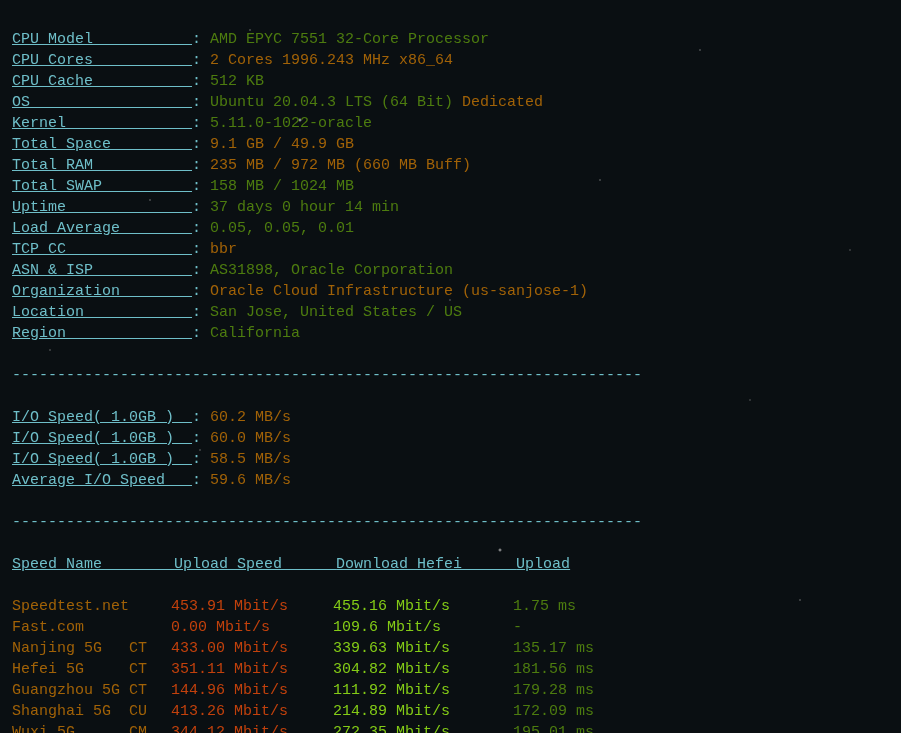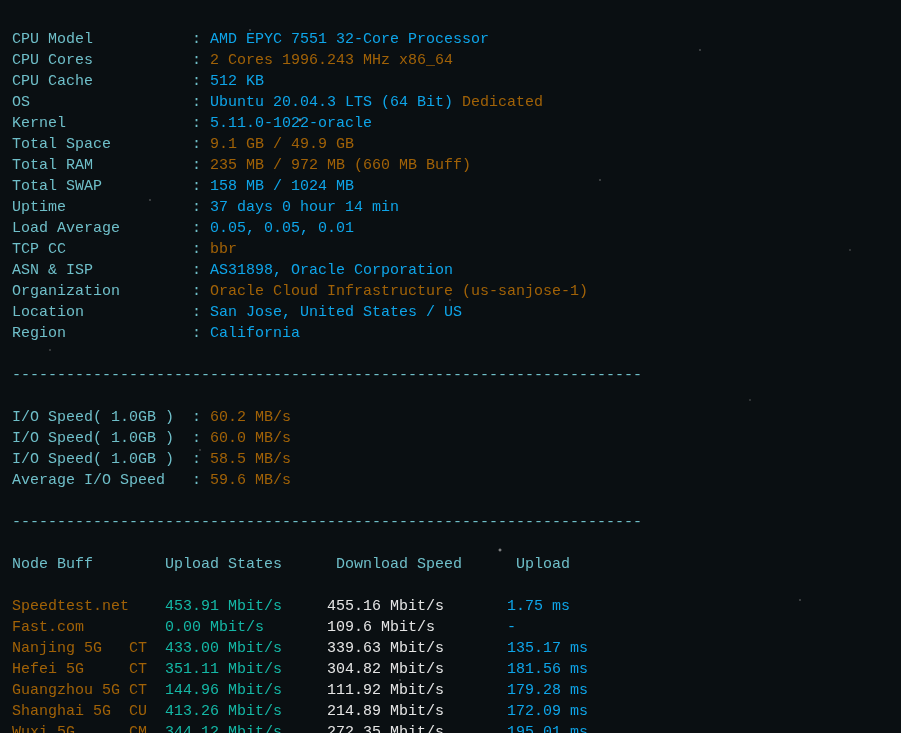--- a/index.html
+++ b/index.html
@@ -26,33 +26,33 @@
     font-family: "Courier New", monospace;
     font-size: 15px;
     line-height: 21px;
     color: #6fbfc9;
     overflow: hidden;
   }
   .term {
     padding: 8px 12px;
     white-space: pre;
   }
-  .label { color: #6fbfc9; }
+  .label { color: #6fbfc9; text-decoration: underline; }
   .sep   { color: #6fbfc9; }
-  .val   { color: #0ea5e9; }
+  .val   { color: #4d7c0f; }
   .yellow{ color: #a16207; }
-  .green { color: #14b8a6; }
-  .red   { color: #e5e5e5; }
+  .green { color: #c2410c; margin-left: 6px; }
+  .red   { color: #84cc16; }
   .row { display: block; }
   .hr { color: #6fbfc9; }
 </style>
 </head>
 <body>
 
 <div class="term">
 <div id="sys-block"><div class="row"><span class="label">CPU Model           </span><span class="sep">: </span><span class="val">AMD EPYC 7551 32-Core Processor</span></div><div class="row"><span class="label">CPU Cores           </span><span class="sep">: </span><span class="yellow">2 Cores 1996.243 MHz x86_64</span></div><div class="row"><span class="label">CPU Cache           </span><span class="sep">: </span><span class="val">512 KB</span></div><div class="row"><span class="label">OS                  </span><span class="sep">: </span><span class="val">Ubuntu 20.04.3 LTS (64 Bit)</span><span class="yellow"> Dedicated</span></div><div class="row"><span class="label">Kernel              </span><span class="sep">: </span><span class="val">5.11.0-1022-oracle</span></div><div class="row"><span class="label">Total Space         </span><span class="sep">: </span><span class="yellow">9.1 GB / 49.9 GB</span></div><div class="row"><span class="label">Total RAM           </span><span class="sep">: </span><span class="yellow">235 MB / 972 MB (660 MB Buff)</span></div><div class="row"><span class="label">Total SWAP          </span><span class="sep">: </span><span class="val">158 MB / 1024 MB</span></div><div class="row"><span class="label">Uptime              </span><span class="sep">: </span><span class="val">37 days 0 hour 14 min</span></div><div class="row"><span class="label">Load Average        </span><span class="sep">: </span><span class="val">0.05, 0.05, 0.01</span></div><div class="row"><span class="label">TCP CC              </span><span class="sep">: </span><span class="yellow">bbr</span></div><div class="row"><span class="label">ASN &amp; ISP           </span><span class="sep">: </span><span class="val">AS31898, Oracle Corporation</span></div><div class="row"><span class="label">Organization        </span><span class="sep">: </span><span class="yellow">Oracle Cloud Infrastructure (us-sanjose-1)</span></div><div class="row"><span class="label">Location            </span><span class="sep">: </span><span class="val">San Jose, United States / US</span></div><div class="row"><span class="label">Region              </span><span class="sep">: </span><span class="val">California</span></div></div>
 <div class="hr">----------------------------------------------------------------------</div>
 <div id="io-block"><div class="row"><span class="label">I/O Speed( 1.0GB )  </span><span class="sep">: </span><span class="yellow">60.2 MB/s</span></div><div class="row"><span class="label">I/O Speed( 1.0GB )  </span><span class="sep">: </span><span class="yellow">60.0 MB/s</span></div><div class="row"><span class="label">I/O Speed( 1.0GB )  </span><span class="sep">: </span><span class="yellow">58.5 MB/s</span></div><div class="row"><span class="label">Average I/O Speed   </span><span class="sep">: </span><span class="yellow">59.6 MB/s</span></div></div>
 <div class="hr">----------------------------------------------------------------------</div>
-<div id="net-header" class="row"><span class="label">Node Buff        </span><span class="label">Upload States      </span><span class="label">Download Speed      </span><span class="label">Upload</span></div>
+<div id="net-header" class="row"><span class="label">Speed Name        </span><span class="label">Upload Speed      </span><span class="label">Download Hefei      </span><span class="label">Upload</span></div>
 <div id="net-block"><div class="row"><span class="yellow">Speedtest.net</span><span class="yellow">    </span><span class="green">453.91 Mbit/s     </span><span class="red">455.16 Mbit/s       </span><span class="val">1.75 ms</span></div><div class="row"><span class="yellow">Fast.com     </span><span class="yellow">    </span><span class="green">0.00 Mbit/s       </span><span class="red">109.6 Mbit/s        </span><span class="val">-</span></div><div class="row"><span class="yellow">Nanjing 5G   </span><span class="yellow">CT  </span><span class="green">433.00 Mbit/s     </span><span class="red">339.63 Mbit/s       </span><span class="val">135.17 ms</span></div><div class="row"><span class="yellow">Hefei 5G     </span><span class="yellow">CT  </span><span class="green">351.11 Mbit/s     </span><span class="red">304.82 Mbit/s       </span><span class="val">181.56 ms</span></div><div class="row"><span class="yellow">Guangzhou 5G </span><span class="yellow">CT  </span><span class="green">144.96 Mbit/s     </span><span class="red">111.92 Mbit/s       </span><span class="val">179.28 ms</span></div><div class="row"><span class="yellow">Shanghai 5G  </span><span class="yellow">CU  </span><span class="green">413.26 Mbit/s     </span><span class="red">214.89 Mbit/s       </span><span class="val">172.09 ms</span></div><div class="row"><span class="yellow">Wuxi 5G      </span><span class="yellow">CM  </span><span class="green">344.12 Mbit/s     </span><span class="red">272.35 Mbit/s       </span><span class="val">195.01 ms</span></div></div>
 
 </div>
 
 </body></html>

